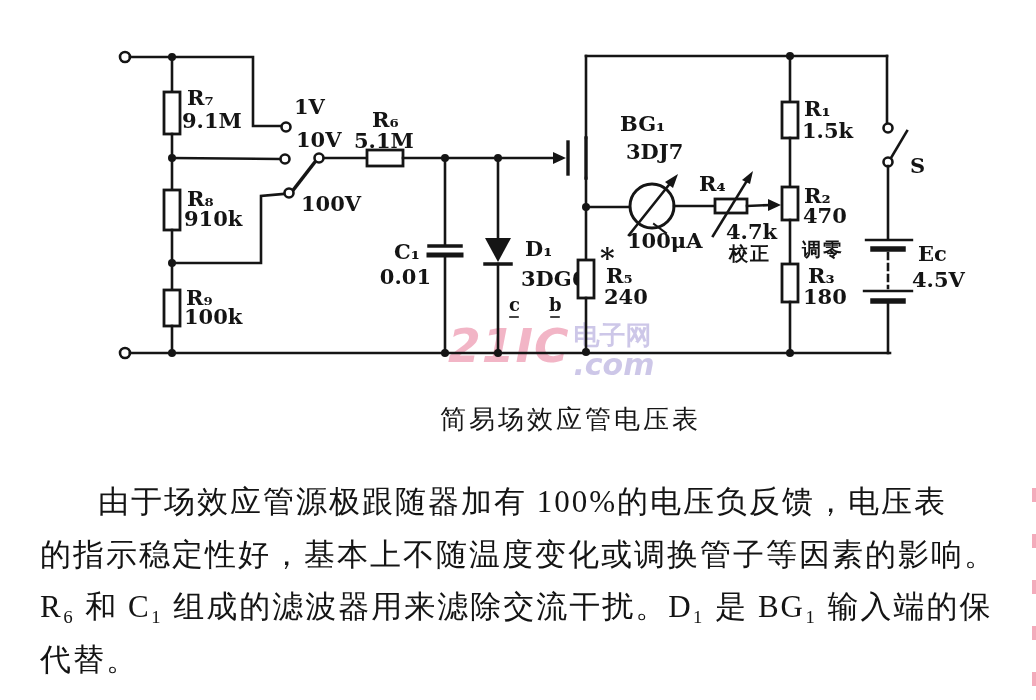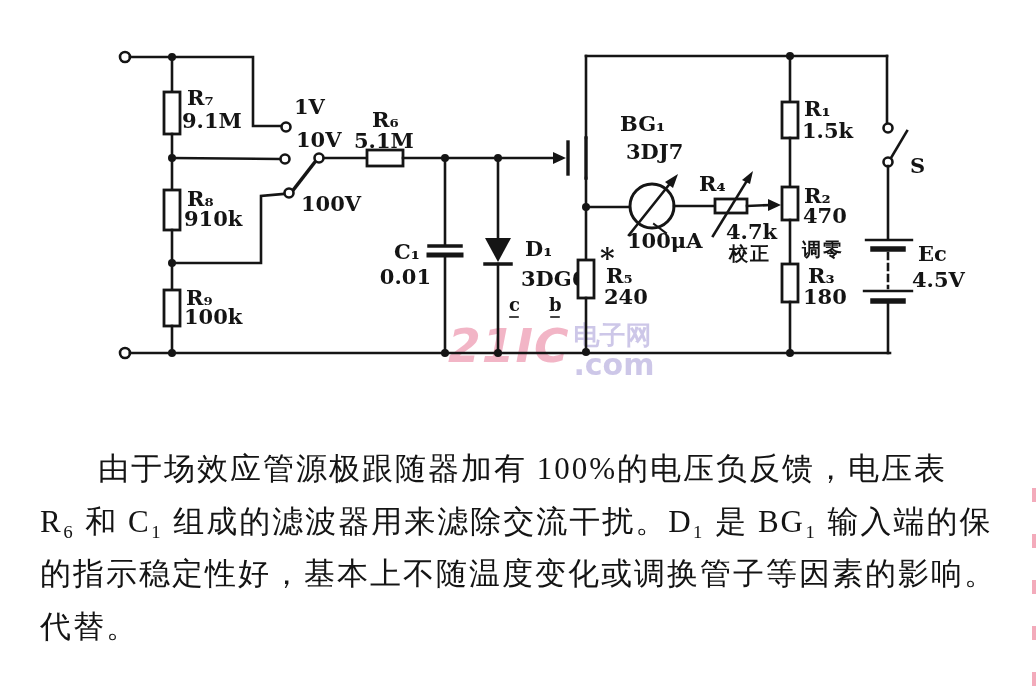--- a/index.html
+++ b/index.html
@@ -26,32 +26,32 @@
   .watermark{
     position:absolute;left:448px;top:322px;z-index:1;display:flex;align-items:flex-start;
     font-family:"DejaVu Sans",sans-serif;user-select:none;
   }
   .wm-brand{
     font-size:47px;font-weight:bold;font-style:italic;line-height:1;
     color:rgba(231,121,152,0.55);letter-spacing:1px;
   }
   .wm-col{display:flex;flex-direction:column;margin-left:4px;}
   .wm-cn{font-size:26px;font-weight:bold;color:rgba(172,162,216,0.60);line-height:1;}
-  .wm-suffix{font-size:30px;font-weight:bold;color:rgba(172,162,216,0.60);line-height:1;margin-top:2px;}
+  .wm-suffix{font-size:30px;font-weight:bold;font-style:italic;color:rgba(172,162,216,0.60);line-height:1;margin-top:2px;}
   
   .caption{
     position:absolute;left:440px;top:402px;z-index:3;
     font-size:26px;letter-spacing:3px;color:#161616;
   }
   .bodytext{
     position:absolute;left:40px;top:443px;width:966px;z-index:3;
     font-size:31px;line-height:52.5px;letter-spacing:2px;color:#141414;
   }
   .bodytext .line{white-space:nowrap;}
-  .bodytext .indent{padding-left:58px;}
+  .bodytext .indent{padding-left:58px;margin-top:33px;}
   .scan-edge{
     position:absolute;right:0;top:488px;width:4px;height:212px;z-index:0;
     background:repeating-linear-gradient(180deg,rgba(240,150,170,0.8) 0 14px,rgba(255,255,255,0) 14px 46px);
   }
 </style>
 </head>
 <body>
 
 <div class="page">
 
@@ -225,22 +225,23 @@
       <line class="wire" x1="873" y1="249" x2="903" y2="249" style="stroke-width:5.5"></line>
       <line class="wire" x1="888" y1="253" x2="888" y2="288" style="stroke-dasharray:6 5"></line>
       <line class="wire" x1="864" y1="291" x2="912" y2="291" style="stroke-width:2.4"></line>
       <line class="wire" x1="873" y1="301" x2="903" y2="301" style="stroke-width:5.5"></line>
       <line class="wire" x1="888" y1="304" x2="888" y2="353"></line>
       <text class="lbl" x="918" y="261">Ec</text>
       <text class="lbl" x="912" y="287">4.5V</text>
     </g>
   </svg>
 
+  <div class="caption">简易场效应管电压表</div>
 
   <div class="bodytext">
     <div class="line indent">由于场效应管源极跟随器加有 100%的电压负反馈，电压表</div>
+    <div class="line">的指示稳定性好，基本上不随温度变化或调换管子等因素的影响。</div>
     <div class="line">R₆ 和 C₁ 组成的滤波器用来滤除交流干扰。D₁ 是 BG₁ 输入端的保</div>
-    <div class="line">的指示稳定性好，基本上不随温度变化或调换管子等因素的影响。</div>
     <div class="line">代替。</div>
   </div>
 
   <div class="scan-edge"></div>
 </div>
 
 </body></html>

